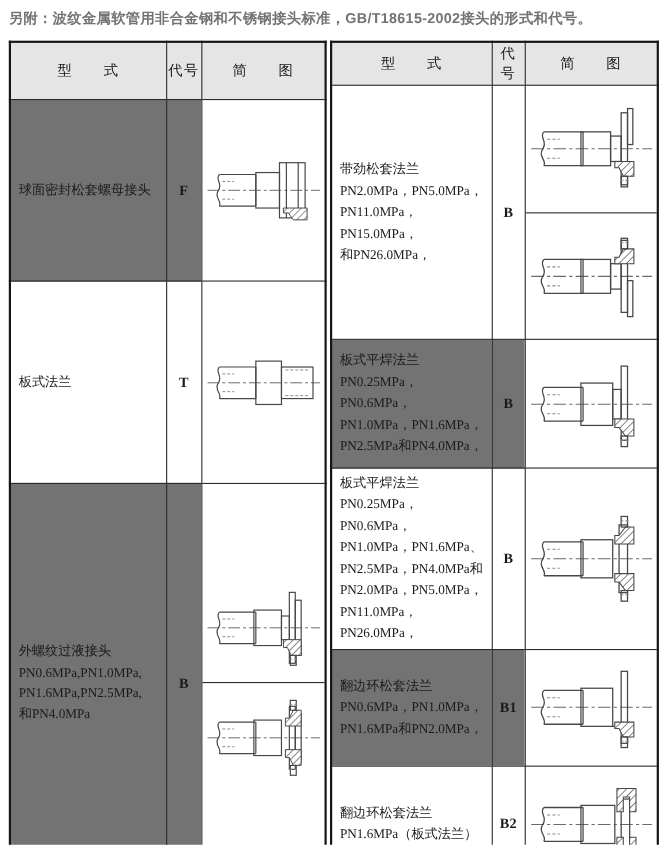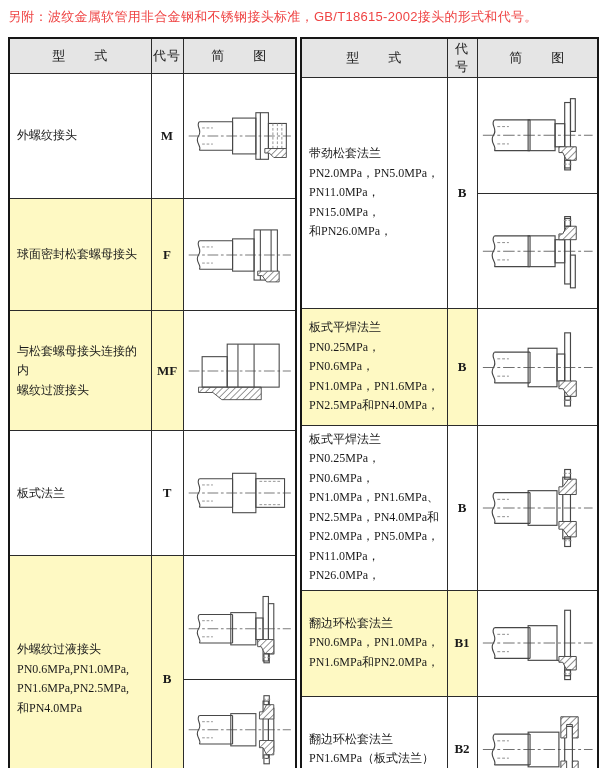--- a/index.html
+++ b/index.html
@@ -1,26 +1,26 @@
 <!DOCTYPE html>
 <html><head>
 <meta charset="utf-8">
 <style>
   html,body{margin:0;padding:0}
   body{width:600px;height:768px;background:#ffffff;color:#1a1a1a;
        font-family:"Liberation Serif","DejaVu Serif",serif;overflow:hidden}
-  .title{font-family:"Liberation Sans","DejaVu Sans",sans-serif;font-weight:normal;
-         font-size:13px;letter-spacing:.3px;padding:8px 6px 0 8px;color:#ef4444}
+  .title{font-family:"Liberation Sans","DejaVu Sans",sans-serif;font-weight:bold;
+         font-size:13px;letter-spacing:.3px;padding:8px 6px 0 8px;color:#737373}
   .wrap{display:flex;gap:3px;margin:11px 0 0 8px}
   table{border-collapse:collapse;table-layout:fixed;border:2px solid #161616}
   th,td{border:1px solid #2b2b2b;box-sizing:border-box}
   th{background:#e5e5e5;font-weight:normal;font-size:13px;height:29px;letter-spacing:1px}
   td.type{font-size:12px;padding:4px 7px;vertical-align:middle;line-height:1.62}
   td.code{text-align:center;font-size:13px;font-weight:600;vertical-align:middle}
-  tr.y td.type, tr.y td.code{background:#fef9c3}
+  tr.y td.type, tr.y td.code{background:#737373}
   td.diag{padding:0;background:#fff;vertical-align:middle}
   .fit{padding:2px;box-sizing:border-box}
   .fit svg{display:block;width:100%;height:100%}
   .halves{display:flex;flex-direction:column}
   .half{flex:1;padding:2px;box-sizing:border-box}
   .half + .half{border-top:1px solid #2b2b2b}
   .half svg{display:block;width:100%;height:100%}
   .pre{white-space:pre-line}
   .nm{white-space:pre-line}
   
@@ -50,74 +50,36 @@
         <col style="width:142px">
         <col style="width:32px">
         <col style="width:113px">
       </colgroup>
     <tbody>
         <tr>
       <th>型　　式</th>
       <th>代号</th>
       <th>简　　图</th>
     </tr>
-    <tr style="height:102px">
-      <td class="type"><span class="nm">外螺纹接头</span></td>
-      <td class="code">M</td>
-      <td class="diag">
-            <div class="fit" style="height:96px">
-              <svg viewBox="0 0 120 80" preserveAspectRatio="xMidYMid meet">
-                <line class="cl" x1="3" y1="40" x2="117" y2="40"></line>
-                <path class="ln" d="M15 24 C10 29 19 33 14 40 C9 47 18 51 15 56"></path>
-                <path class="ln" d="M15 24 H52 M15 56 H52"></path>
-                <line class="ln" x1="52" y1="24" x2="52" y2="56"></line>
-                <path class="dl" d="M18 31 H30 M18 49 H30"></path>
-                <rect class="ln" x="52" y="20" width="26" height="40"></rect>
-                <rect class="ln" x="78" y="14" width="14" height="52"></rect>
-                <line class="ln" x1="83" y1="14" x2="83" y2="66"></line>
-                <rect class="ln" x="92" y="26" width="20" height="28"></rect>
-                <path class="dl" d="M97 26 V54 M102 26 V54 M107 26 V54"></path>
-                <path class="ht" d="M88 54 H112 V64 H98 L93 59 H88 Z"></path>
-              </svg>
-            </div>
-          </td>
-    </tr>
     <tr class="y" style="height:92px">
       <td class="type"><span class="nm">球面密封松套螺母接头</span></td>
       <td class="code">F</td>
       <td class="diag">
             <div class="fit" style="height:86px">
               <svg viewBox="0 0 120 80" preserveAspectRatio="xMidYMid meet">
                 <line class="cl" x1="3" y1="40" x2="117" y2="40"></line>
                 <path class="ln" d="M15 24 C10 29 19 33 14 40 C9 47 18 51 15 56"></path>
                 <path class="ln" d="M15 24 H52 M15 56 H52"></path>
                 <line class="ln" x1="52" y1="24" x2="52" y2="56"></line>
                 <path class="dl" d="M18 31 H30 M18 49 H30"></path>
                 <rect class="ln" x="52" y="22" width="24" height="36"></rect>
                 <rect class="ln" x="76" y="12" width="26" height="56"></rect>
                 <line class="ln" x1="83" y1="12" x2="83" y2="68"></line>
                 <line class="ln" x1="95" y1="12" x2="95" y2="68"></line>
                 <path class="ht" d="M80 58 H104 V70 H90 L85 63 H80 Z"></path>
-              </svg>
-            </div>
-          </td>
-    </tr>
-    <tr class="y" style="height:98px">
-      <td class="type"><span class="nm">与松套螺母接头连接的内
-螺纹过渡接头</span></td>
-      <td class="code">MF</td>
-      <td class="diag">
-            <div class="fit" style="height:92px">
-              <svg viewBox="0 0 120 80" preserveAspectRatio="xMidYMid meet">
-                <line class="cl" x1="3" y1="40" x2="117" y2="40"></line>
-                <path class="ht" d="M14 58 H84 V72 H40 L30 64 H14 Z"></path>
-                <rect class="ln" x="18" y="24" width="28" height="34"></rect>
-                <rect class="ln" x="46" y="10" width="58" height="48"></rect>
-                <line class="ln" x1="58" y1="10" x2="58" y2="58"></line>
-                <line class="ln" x1="76" y1="10" x2="76" y2="58"></line>
               </svg>
             </div>
           </td>
     </tr>
     <tr style="height:102px">
       <td class="type"><span class="nm">板式法兰</span></td>
       <td class="code">T</td>
       <td class="diag">
             <div class="fit" style="height:96px">
               <svg viewBox="0 0 120 80" preserveAspectRatio="xMidYMid meet">

